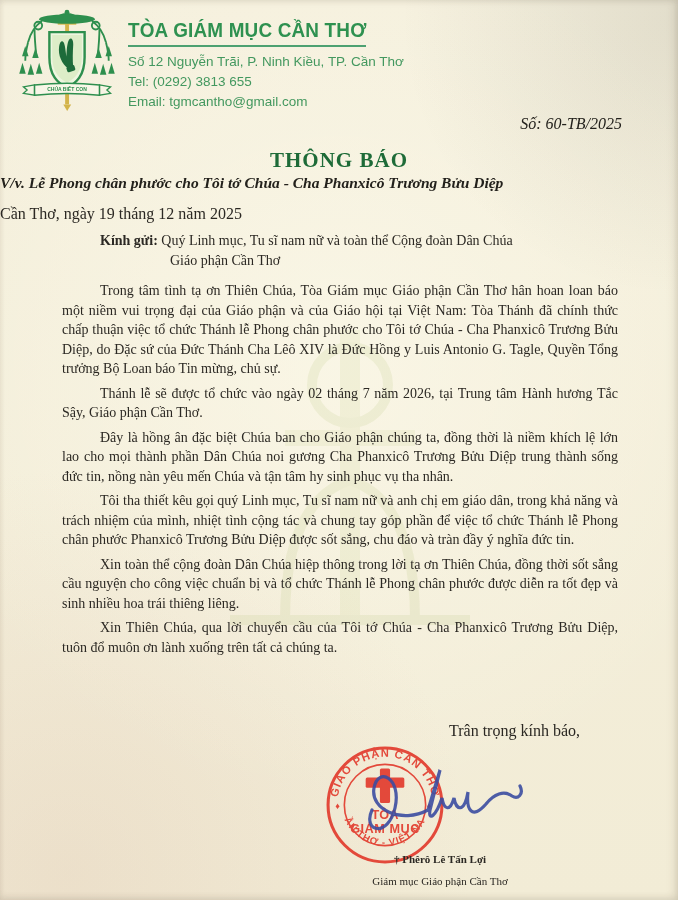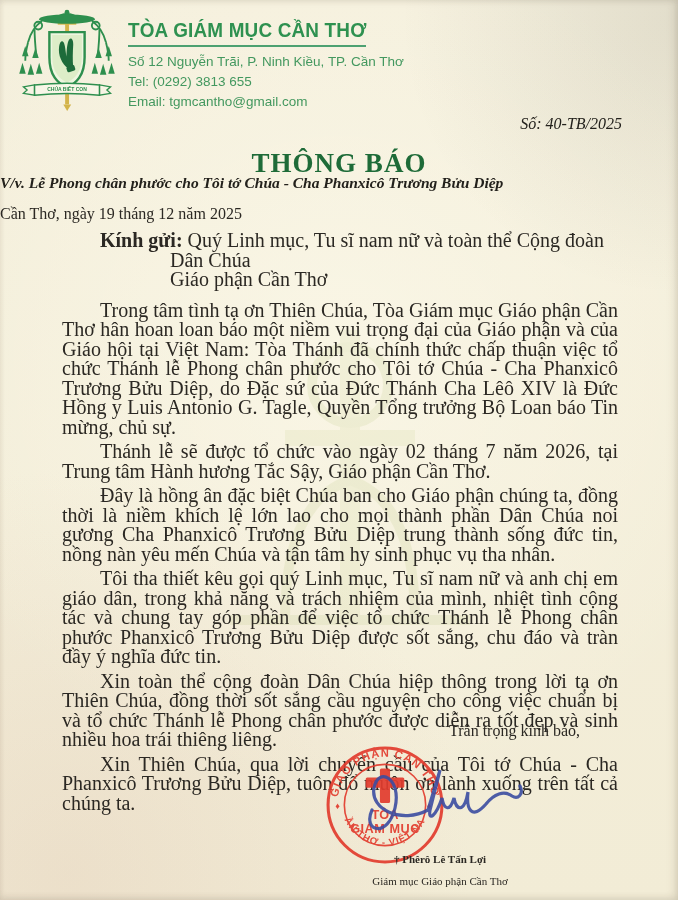--- a/index.html
+++ b/index.html
@@ -28,31 +28,31 @@
   }
   .org-rule{width:238px;height:0;border-top:2px solid #4da171;margin:3px 0 5px 0;}
   .addr{
     font-family:"Liberation Sans","DejaVu Sans",sans-serif;
     font-size:13.5px;color:#43985f;line-height:20px;white-space:nowrap;
   }
   
   .refno{position:absolute;top:115px;right:56px;font-style:italic;font-size:16px;color:#23211c;}
   .doc-title{
     position:absolute;top:148px;left:0;width:100%;text-align:center;
-    font-weight:bold;font-size:27px;letter-spacing:1px;color:#1e6b38;
+    font-weight:bold;font-size:21px;letter-spacing:1px;color:#1e6b38;
   }
   .doc-subject{
     position:absolute;top:174px;left:0;width:100%;text-align:left;
     font-weight:bold;font-style:italic;font-size:15.5px;color:#23211c;
   }
   .dateline{position:absolute;top:205px;left:0;width:100%;text-align:left;font-size:16px;}
   
   .body{
     position:absolute;top:231px;left:62px;width:556px;
-    font-size:20px;line-height:19.5px;text-align:justify;
+    font-size:14px;line-height:19.5px;text-align:justify;
   }
   .salutation{padding-left:108px;text-indent:-70px;margin:0 0 11px 0;text-align:left;}
   .salutation b{font-weight:bold;}
   .body p{margin:0 0 5px 0;text-indent:38px;}
   
   .closing{position:absolute;top:722px;left:300px;width:280px;text-align:right;font-size:16px;}
   .seal{position:absolute;top:744px;left:324px;width:122px;height:122px;opacity:.92;}
   .sig{position:absolute;top:750px;left:344px;width:198px;height:94px;}
   .signer{position:absolute;top:848px;left:270px;width:340px;text-align:center;font-size:11px;line-height:22px;}
   .signer .name{font-weight:bold;}
@@ -128,21 +128,21 @@
   </svg>
 
   <div class="lh-text">
     <span class="org">TÒA GIÁM MỤC CẦN THƠ</span>
     <div class="org-rule"></div>
     <div class="addr">Số 12 Nguyễn Trãi, P. Ninh Kiều, TP. Cần Thơ</div>
     <div class="addr">Tel: (0292) 3813 655</div>
     <div class="addr">Email: tgmcantho@gmail.com</div>
   </div>
 
-  <div class="refno">Số: 40-TB/2025</div>
+  <div class="refno">Số: 60-TB/2025</div>
   <div class="doc-title">THÔNG BÁO</div>
   <div class="doc-subject">V/v. Lễ Phong chân phước cho Tôi tớ Chúa - Cha Phanxicô Trương Bửu Diệp</div>
   <div class="dateline">Cần Thơ, ngày 19 tháng 12 năm 2025</div>
 
   <div class="body">
     <div class="salutation">
       <b>Kính gửi:</b>
       <span>Quý Linh mục, Tu sĩ nam nữ và toàn thể Cộng đoàn Dân Chúa</span><br>
       <span>Giáo phận Cần Thơ</span>
     </div>

